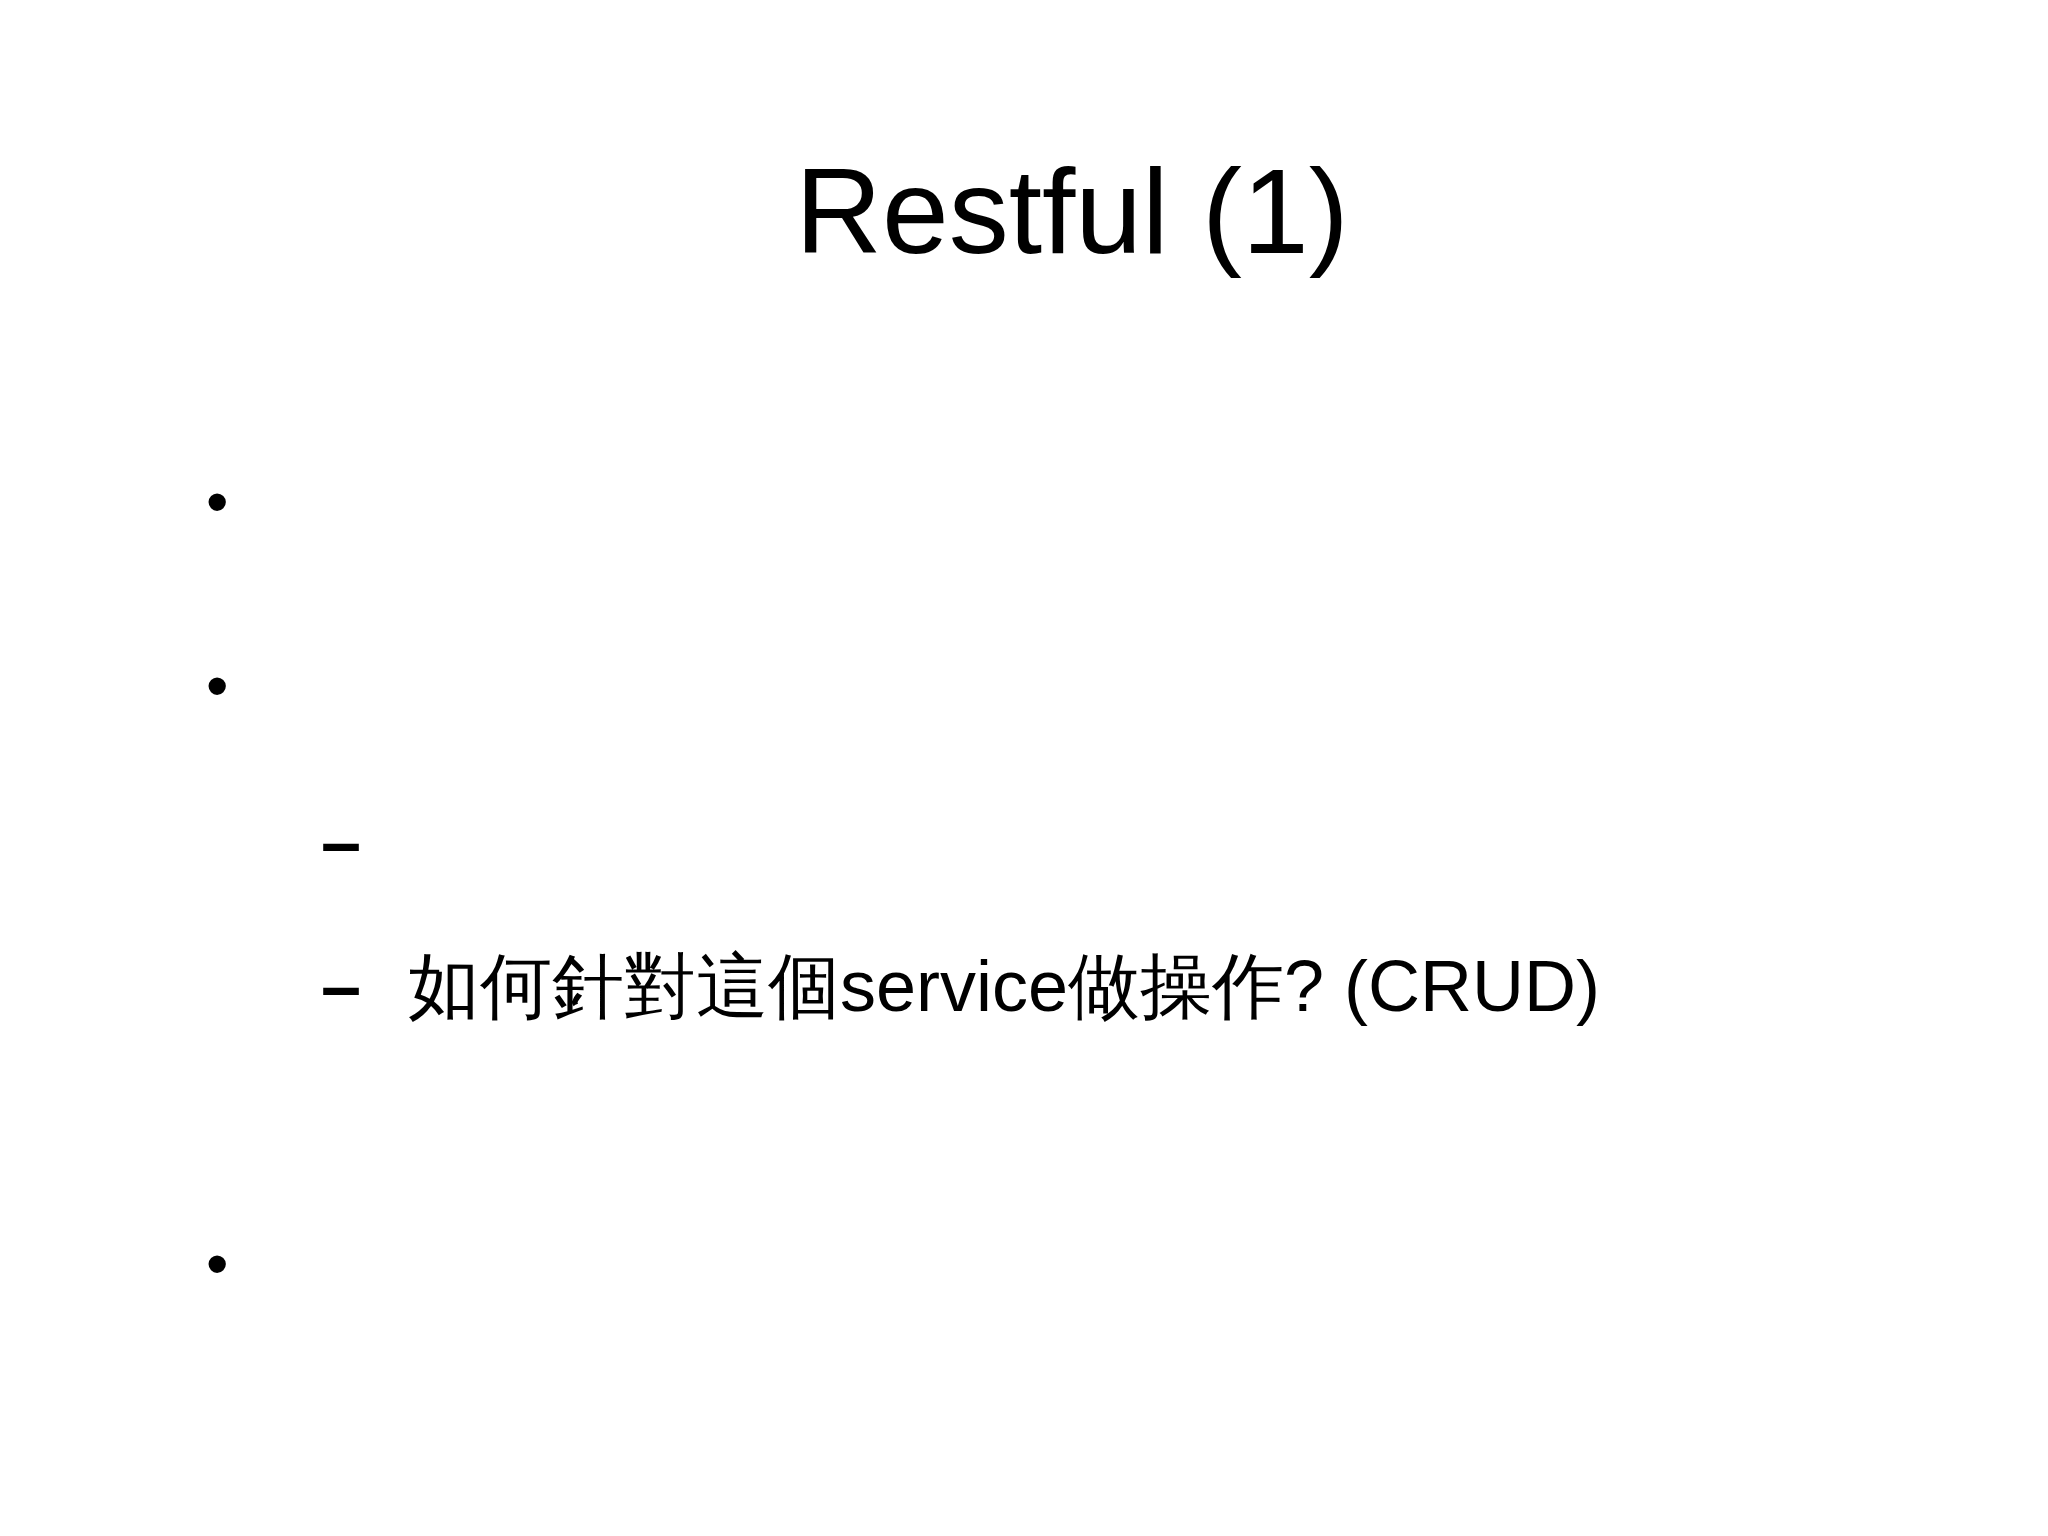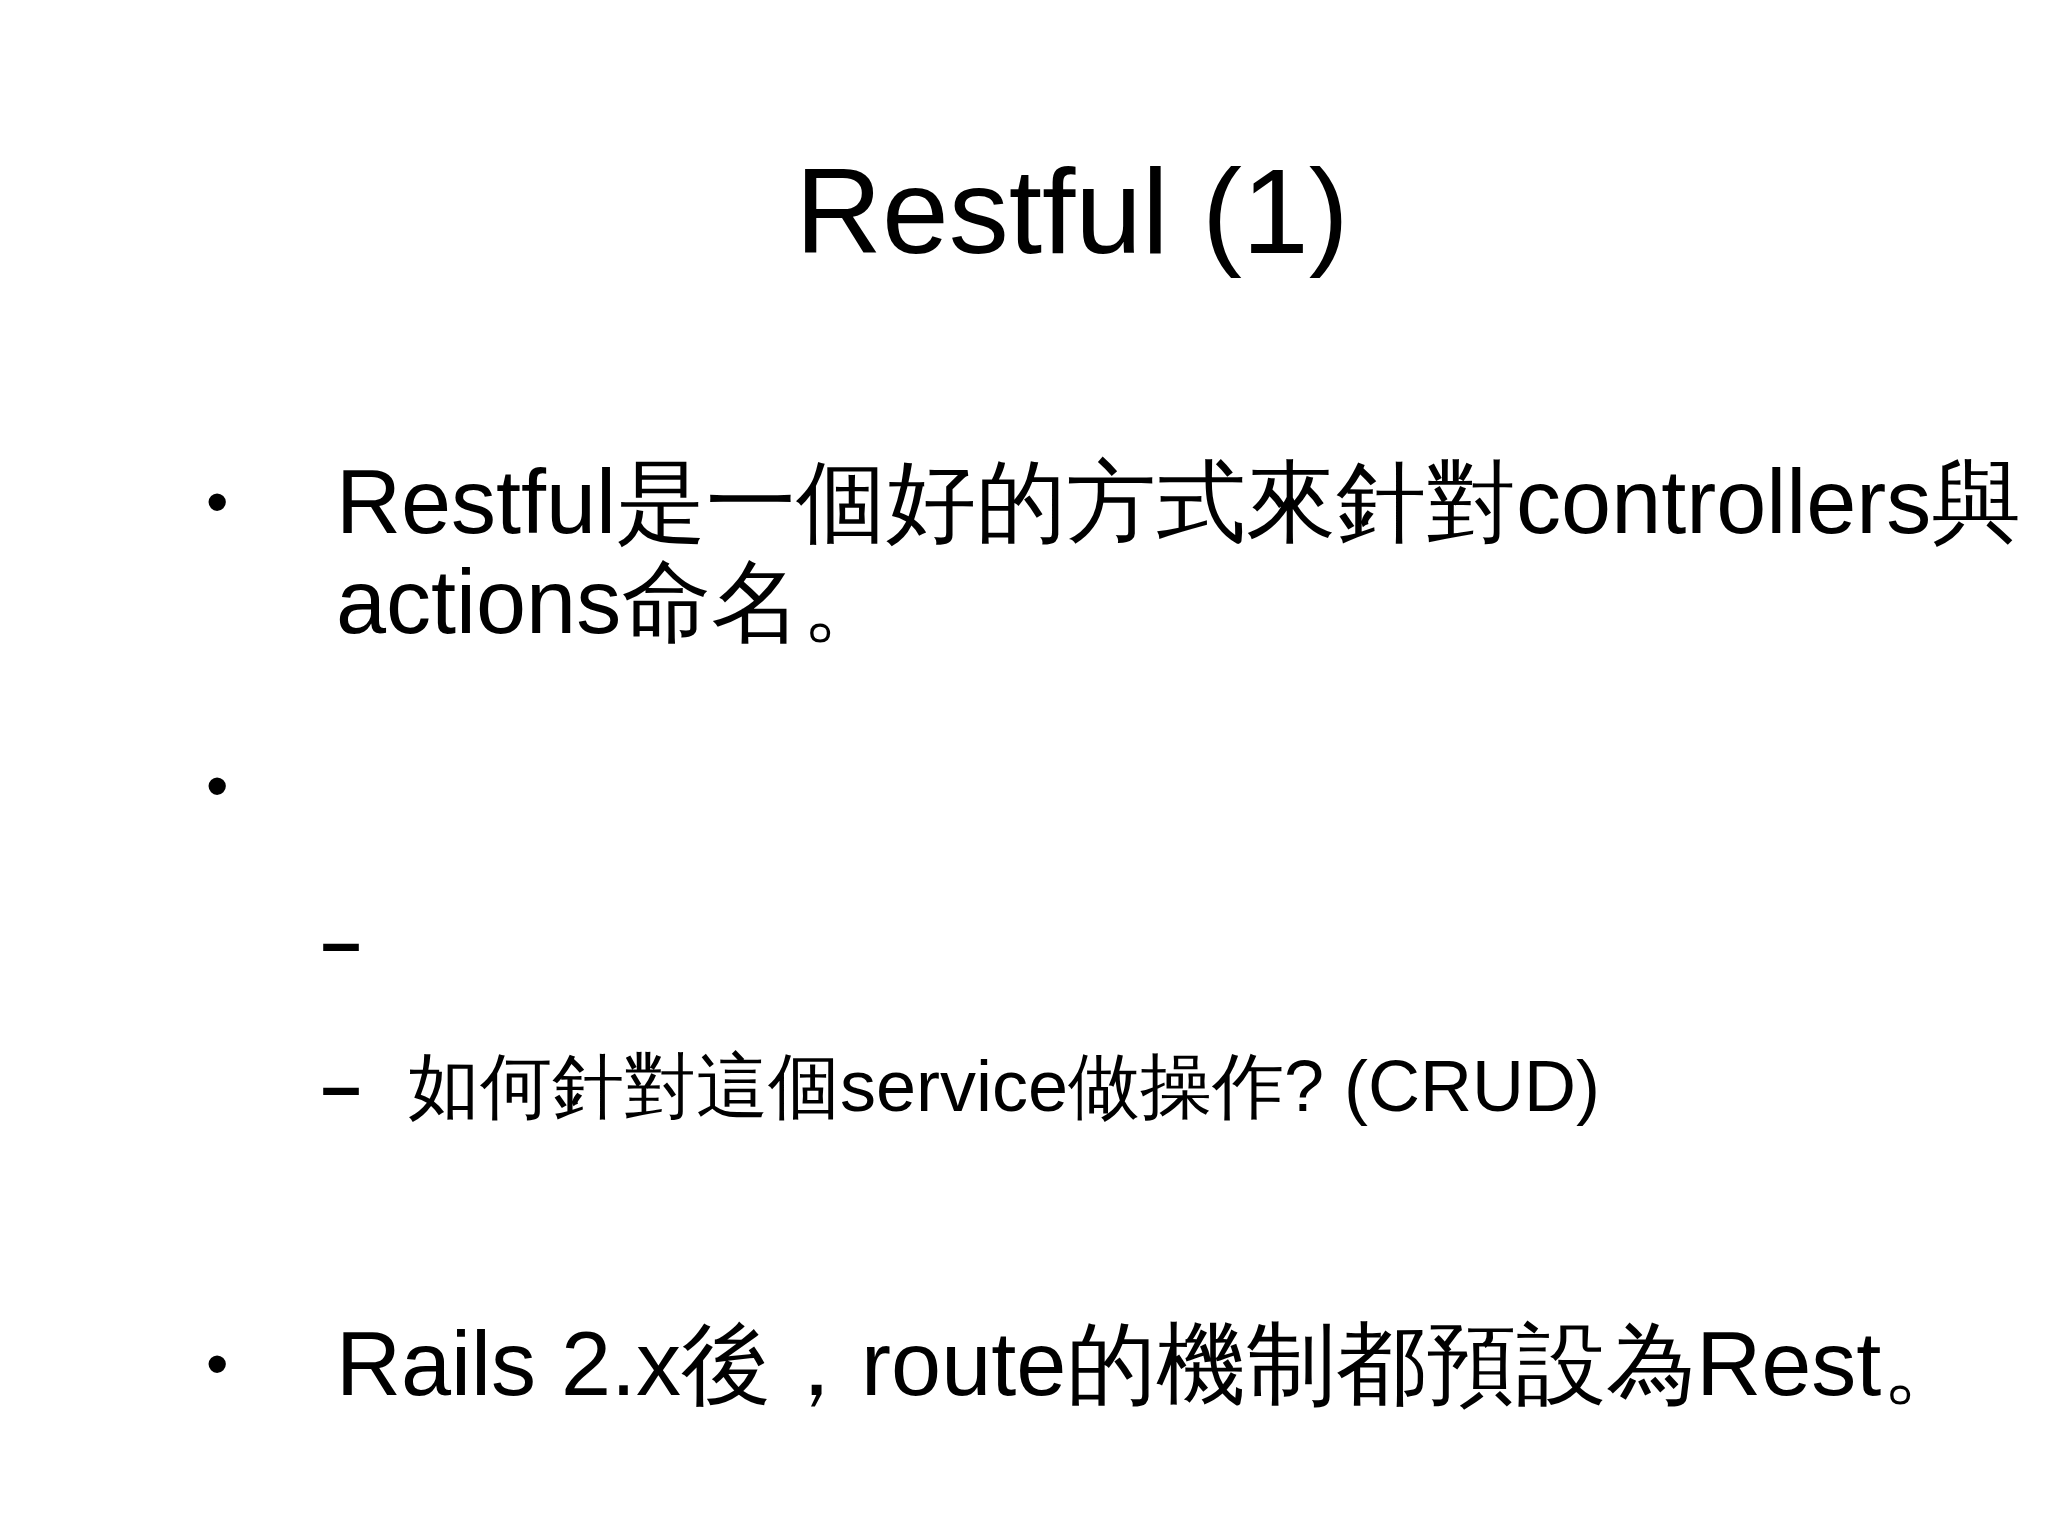--- a/index.html
+++ b/index.html
@@ -66,35 +66,33 @@
 <body>
 
 <div class="slide">
 
   <div class="slide-title">Restful (1)</div>
 
   <div class="content">
 
     <div class="bullet l1 b1">
       <span class="marker">•</span>
-      <span class="text">Restful是一個好的方式來針對controllers與actions命名。</span>
     </div>
 
     <div class="bullet l1 b2">
       <span class="marker">•</span>
     </div>
 
     <div class="bullet l2 s1">
       <span class="marker">–</span>
     </div>
 
     <div class="bullet l2 s2">
       <span class="marker">–</span>
       <span class="text">如何針對這個service做操作? (CRUD)</span>
     </div>
 
     <div class="bullet l1 b3">
       <span class="marker">•</span>
-      <span class="text">Rails 2.x後，route的機制都預設為Rest。</span>
     </div>
 
   </div>
 </div>
 
 </body></html>

